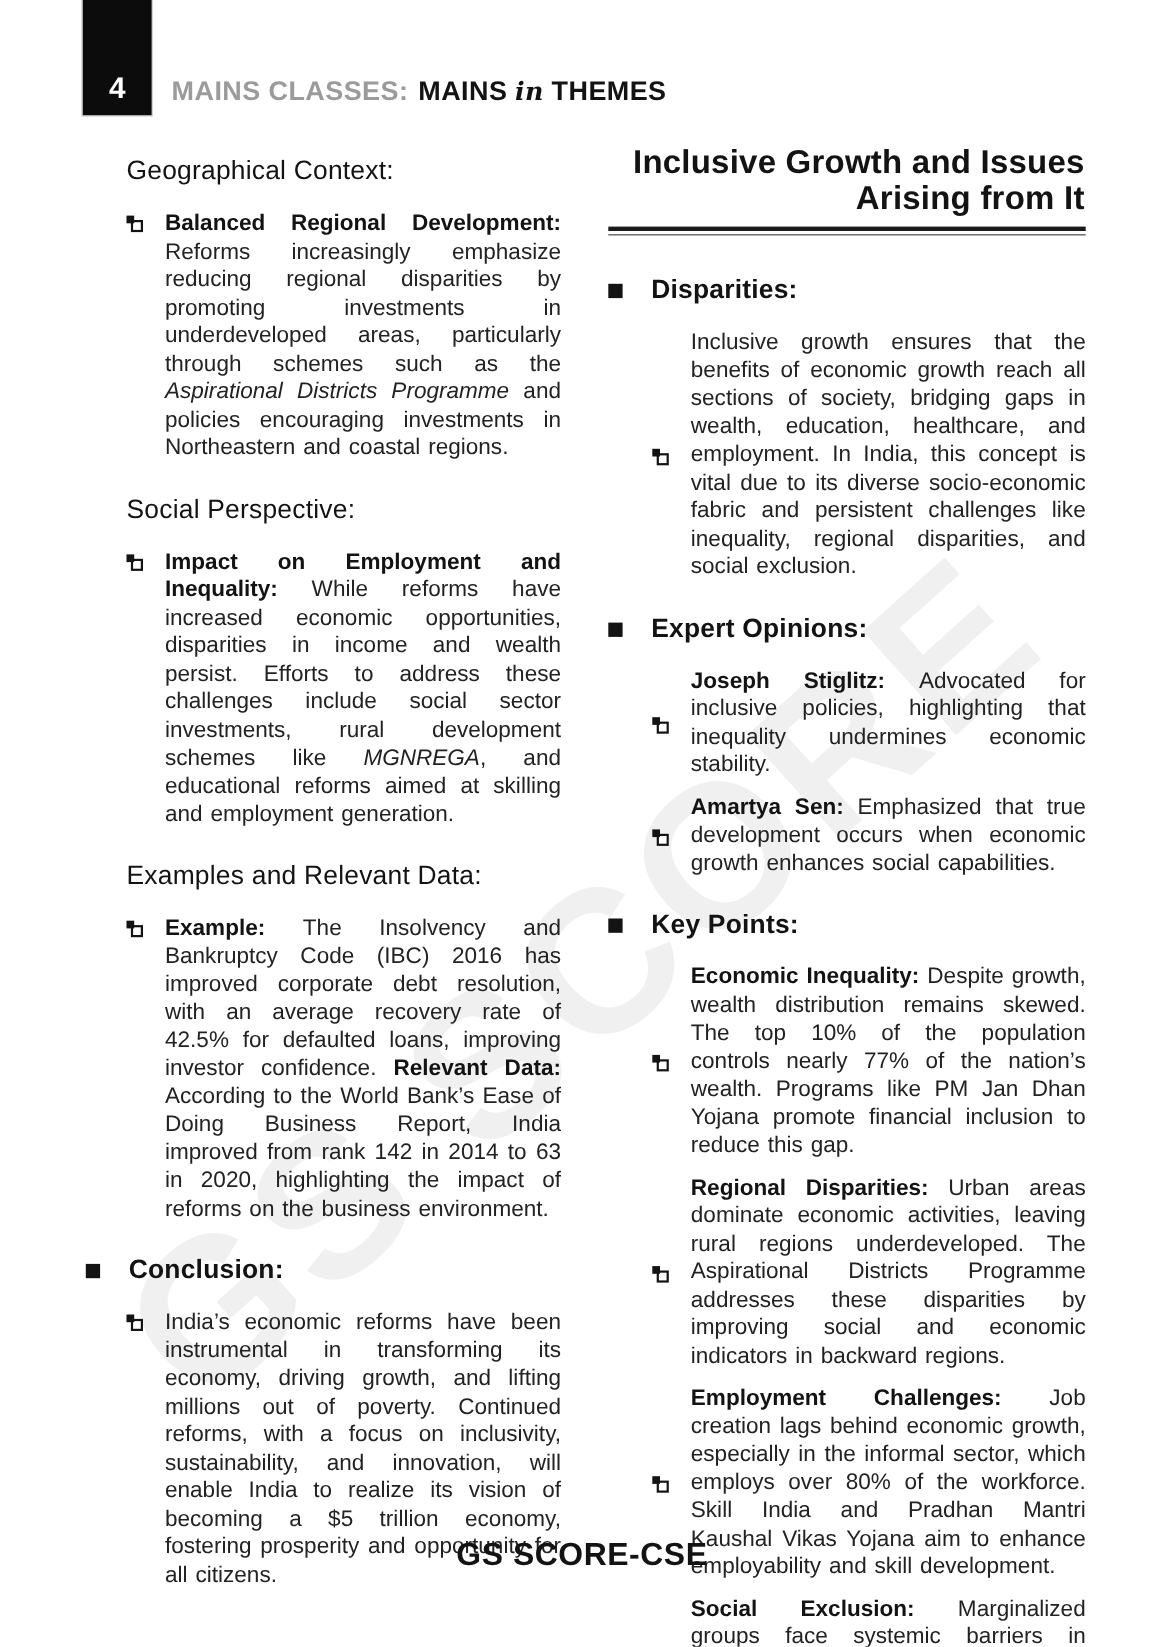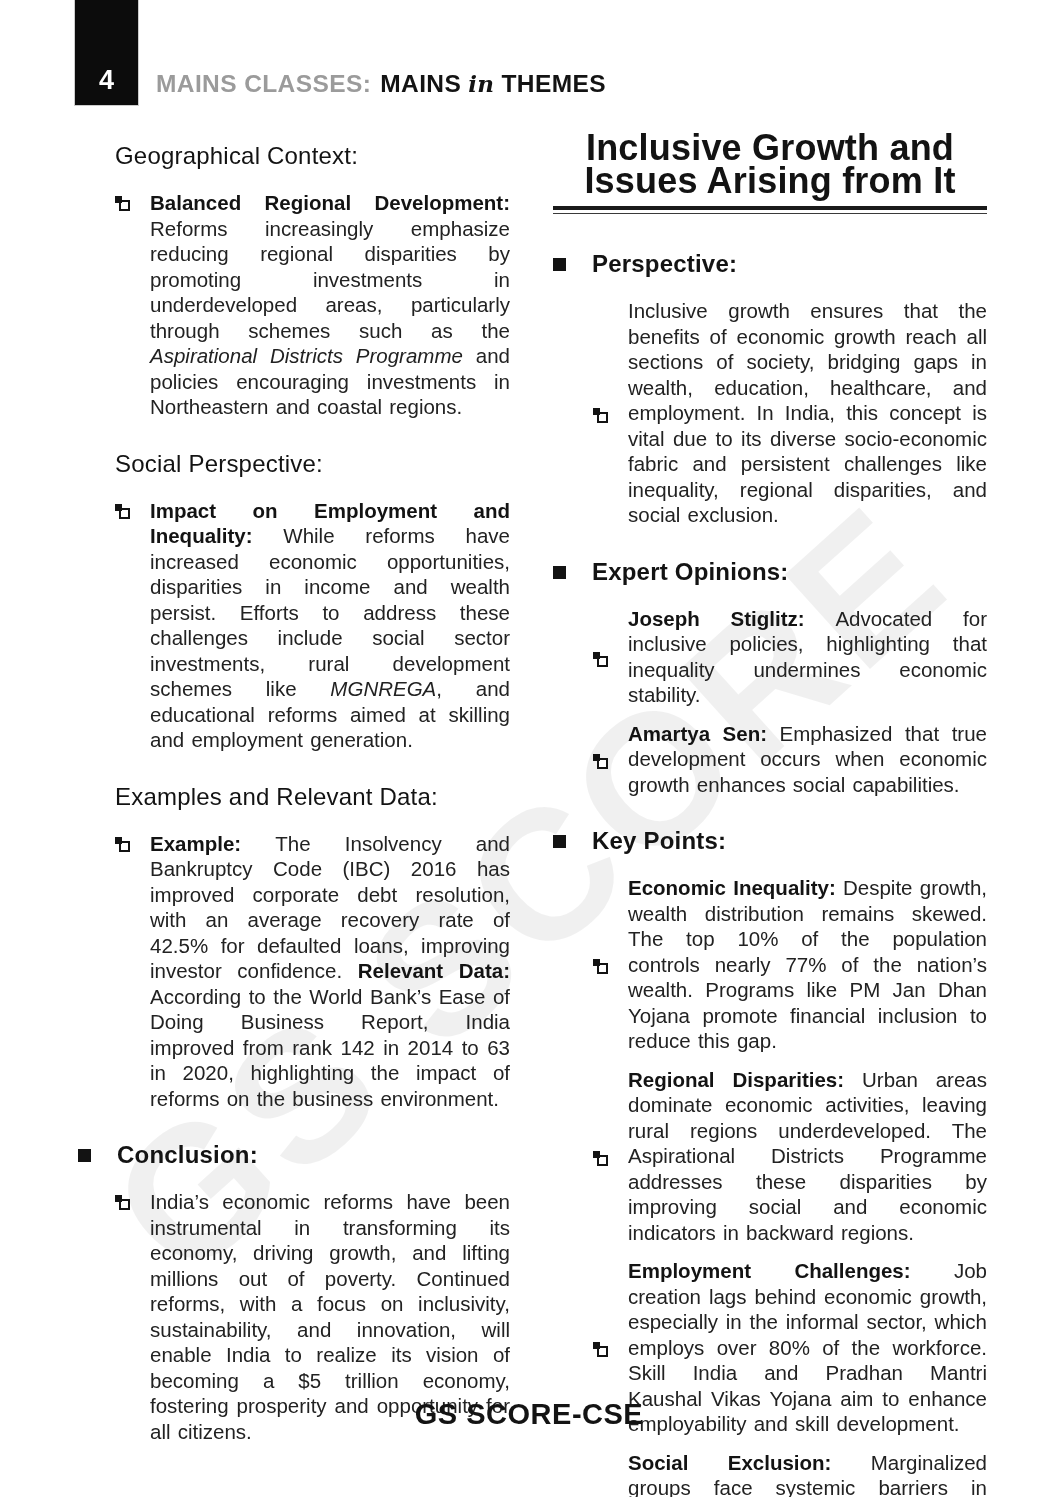--- a/index.html
+++ b/index.html
@@ -31,21 +31,21 @@
   
   .subhead{margin:30px 0 20px 37px;font-size:24px;line-height:28px;font-weight:400;
            color:#131313;letter-spacing:.2px;}
   .subhead.first{margin-top:2px;}
   .mainhead{display:flex;align-items:flex-start;margin:30px 0 20px 0;font-size:24px;
             line-height:28px;font-weight:700;color:#131313;letter-spacing:.2px;}
   .sq-marker{flex:0 0 13px;width:13px;height:13px;background:#131313;margin-top:8px;}
   .mainhead-label{margin-left:26px;}
 
   
-  .article-title{text-align:center;font-size:36px;line-height:33px;font-weight:700;
+  .article-title{text-align:right;font-size:30px;line-height:33px;font-weight:700;
                  color:#131313;margin:0 auto;max-width:432px;letter-spacing:.2px;}
   .title-rule{margin-top:9px;height:3px;border-top:4px solid #1a1a1a;border-bottom:1px solid #3a3a3a;}
   .col-right .after-rule{margin-top:36px;}
 
   
   .bullet{display:flex;align-items:flex-start;margin:0 0 13px 0;padding-left:37px;}
   .col-right .bullet{padding-left:40px;align-items:center;}
   .bullet-glyph{position:relative;flex:0 0 35px;height:22px;}
   .bullet-glyph::before{content:'';position:absolute;left:4px;top:10px;width:7px;height:7px;
                         border:2px solid #131313;background:#fff;}
@@ -104,21 +104,21 @@
 
 </section>
 
 <section class="col col-right">
 
   <h2 class="article-title">Inclusive Growth and Issues Arising from It</h2>
   <div class="title-rule"></div>
 
   <h3 class="mainhead after-rule">
     <span class="sq-marker"></span>
-    <span class="mainhead-label">Perspective:</span>
+    <span class="mainhead-label">Disparities:</span>
   </h3>
   <div class="bullet">
     <span class="bullet-glyph"></span>
     <p class="btext"><span>Inclusive growth ensures that the benefits of economic growth reach all sections of society, bridging gaps in wealth, education, healthcare, and employment. In India, this concept is vital due to its diverse socio-economic fabric and persistent challenges like inequality, regional disparities, and social exclusion.</span></p>
   </div>
 
   <h3 class="mainhead">
     <span class="sq-marker"></span>
     <span class="mainhead-label">Expert Opinions:</span>
   </h3>

